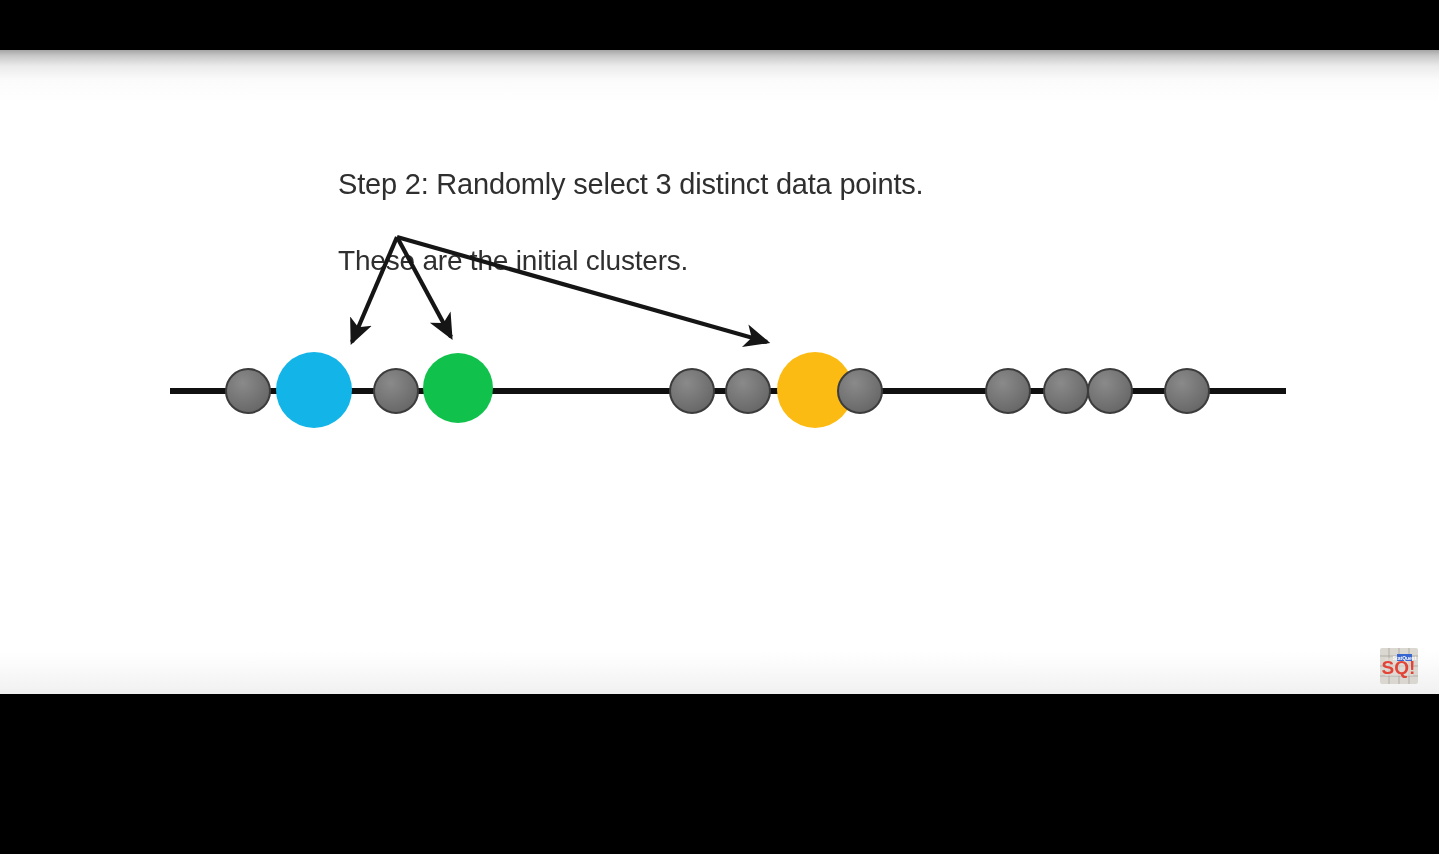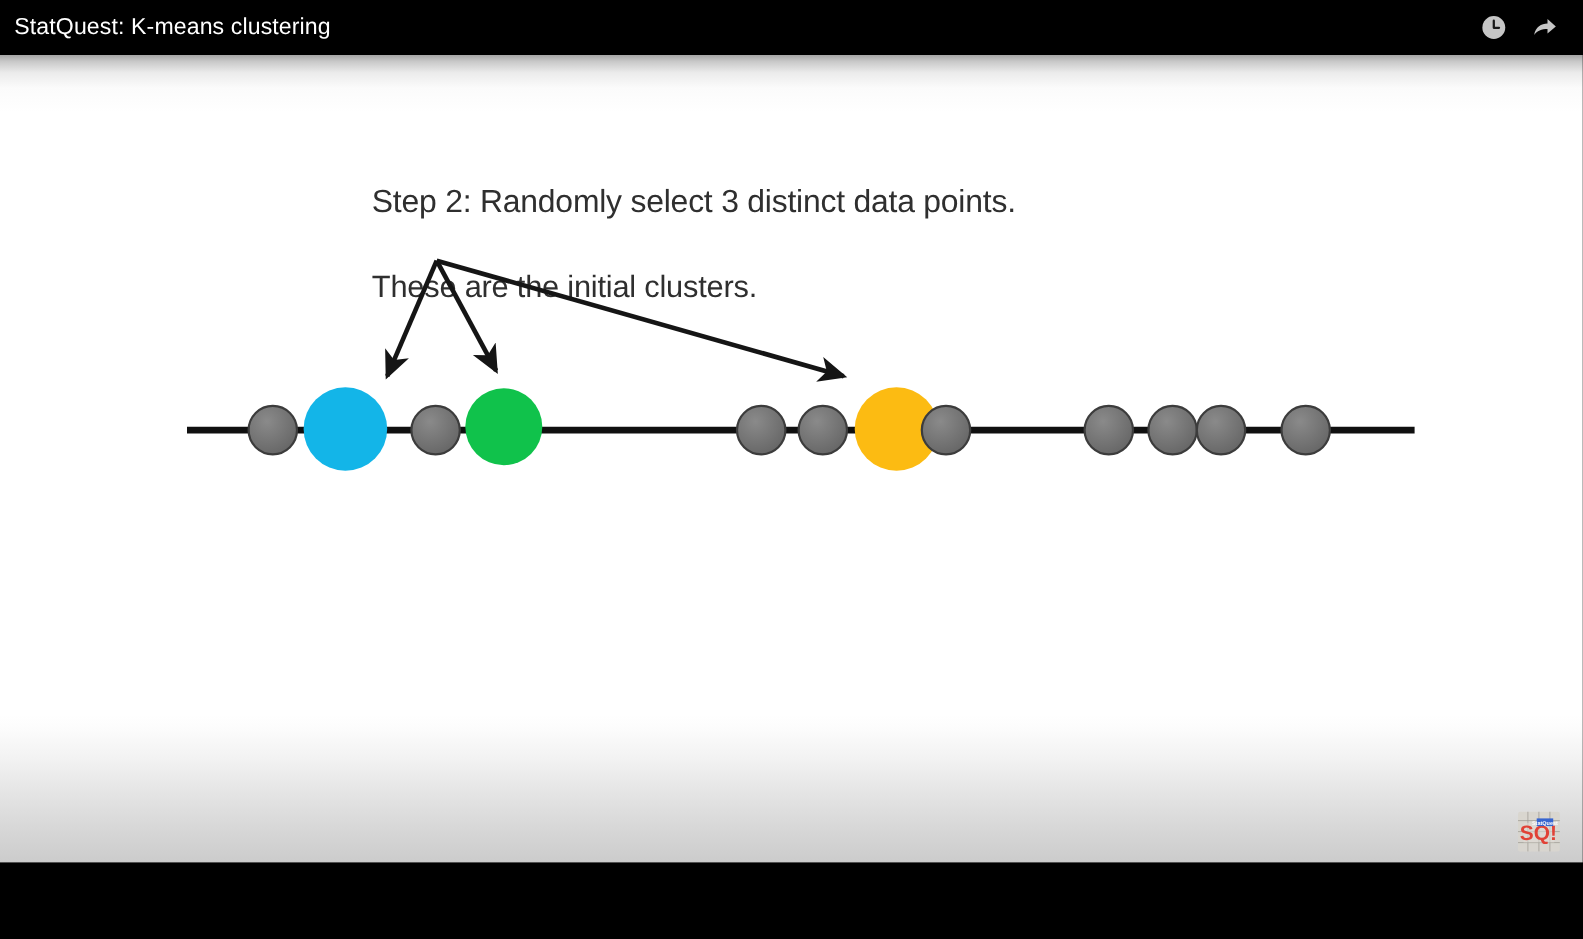--- a/index.html
+++ b/index.html
@@ -59,21 +59,21 @@
     cursor: pointer;
     opacity: 0.93;
   }
 
   
   #slide {
     position: absolute;
     left: 0;
     top: 50px;
     width: 1439px;
-    height: 734px;
+    height: 644px;
     background: linear-gradient(
       to bottom,
       #a5a5a5 0px,
       #c9c9c9 6px,
       #ebebeb 16px,
       #fbfbfb 30px,
       #ffffff 52px,
       #ffffff 600px,
       #fcfcfc 612px,
       #f2f2f2 640px,
@@ -124,40 +124,20 @@
     height: 40px;
     opacity: 0.95;
     text-decoration: underline;
   }
 </style>
 </head>
 <body>
 
 <div id="app">
 
-  <div id="titlebar">
-    <div id="video-title">StatQuest: K-means clustering</div>
-
-    <div id="titlebar-actions">
-
-      <div class="tb-btn" title="Watch later">
-        <svg width="26" height="26" viewBox="0 0 24 24" aria-hidden="true">
-          <circle cx="12" cy="12" r="9.6" fill="#d6d6d6"></circle>
-          <path d="M12 6.3 V12.3 H16.4" fill="none" stroke="#1a1a1a" stroke-width="1.9" stroke-linecap="round" stroke-linejoin="round"></path>
-        </svg>
-      </div>
-
-      <div class="tb-btn" title="Share">
-        <svg width="27" height="27" viewBox="0 0 24 24" aria-hidden="true">
-          <path d="M3.4 17.8 C4.6 10.8 9.4 8.3 14.6 8.2 L14.6 4.4 L21.6 10.6 L14.6 16.6 L14.6 12.7 C9.6 12.7 5.8 14.2 3.4 17.8 Z" fill="#d6d6d6"></path>
-        </svg>
-      </div>
-
-    </div>
-  </div>
 
   <div id="slide">
 
     <div class="slide-text" id="headline-1">Step 2: Randomly select 3 distinct data points.</div>
 
     <div class="slide-text" id="headline-2">These are the initial clusters.</div>
 
     <svg id="diagram-svg" viewBox="0 0 1439 804">
       <defs>
         <marker id="arrowhead" markerWidth="7" markerHeight="7" refX="5.4" refY="3.1" orient="auto" markerUnits="strokeWidth">

